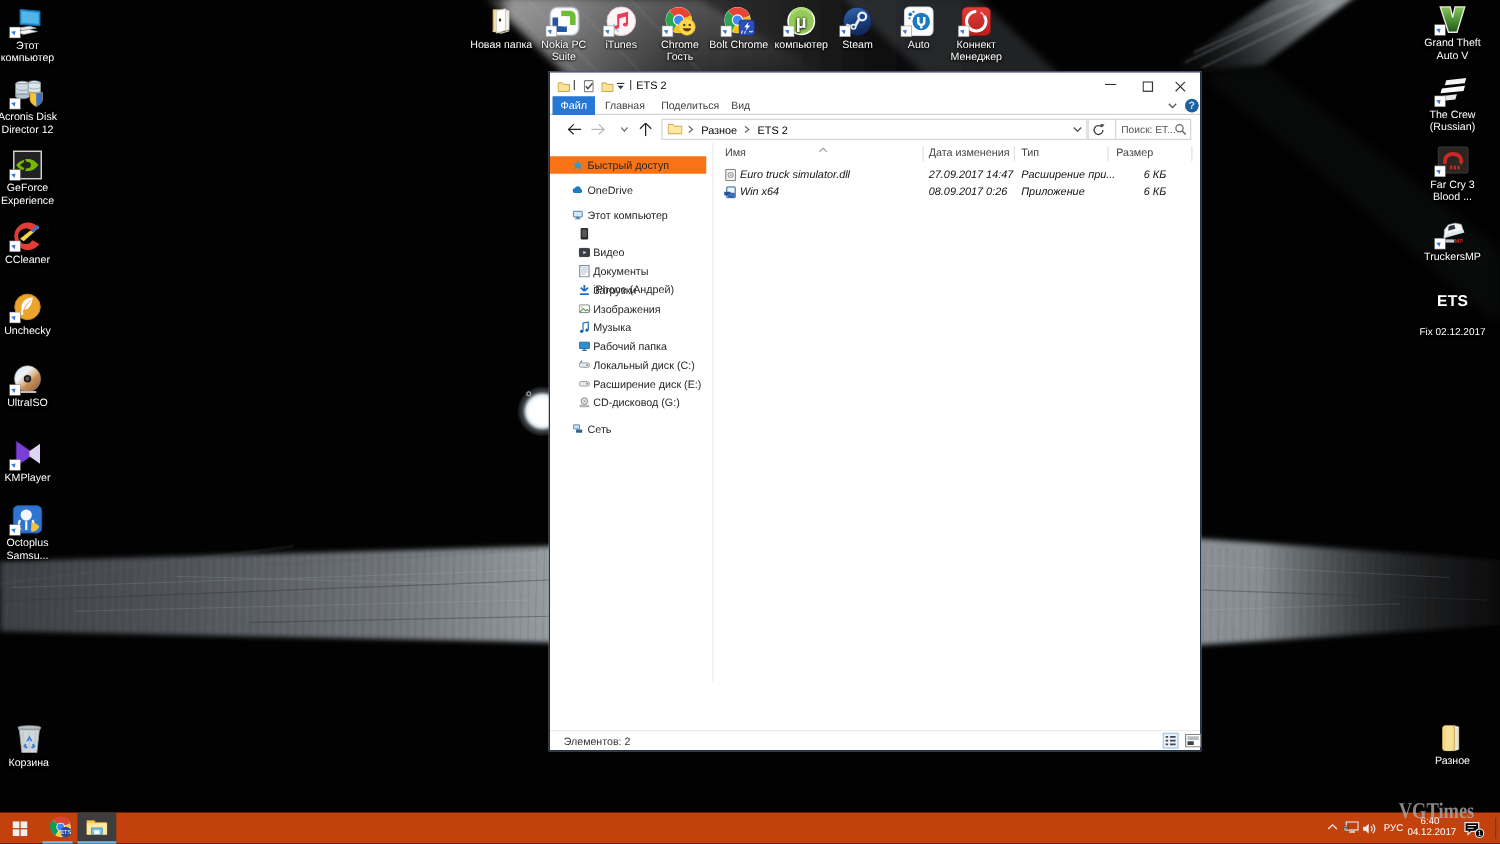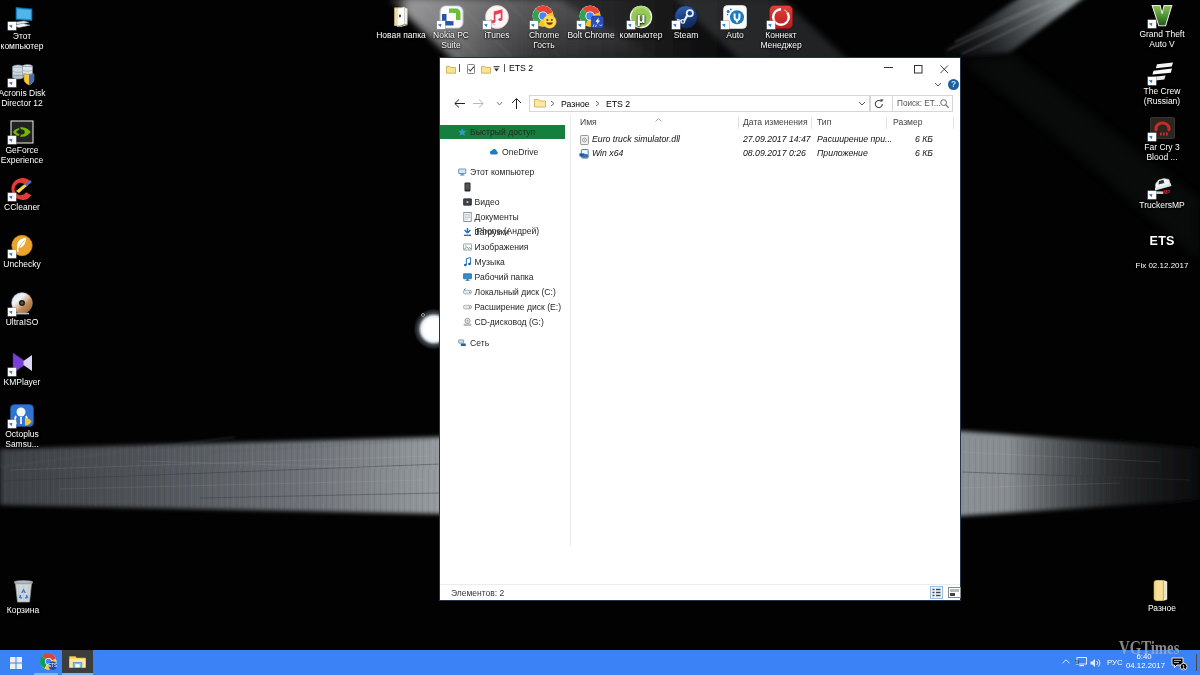--- a/index.html
+++ b/index.html
@@ -26,34 +26,34 @@
     border:1px solid #22334a; font-size:9px; color:#1a1a1a; }
   .qat-sep { position:absolute; top:6px; width:1px; height:8px; background:#555; }
   .cap { position:absolute; font-size:8.7px; color:#000; }
   .menux { position:absolute; left:0; top:19px; width:100%; height:15px; background:#fff; border-bottom:1px solid #d4d4d4; }
   .mtab { position:absolute; top:0; height:15px; line-height:15px; font-size:8.4px; color:#3f3f3f; }
   .ftab { position:absolute; left:2px; top:0; width:34px; height:15px; background:#2777d4; color:#fff; text-align:center; line-height:15px; font-size:8.7px; }
   .field { position:absolute; border:1px solid #d6d6d6; background:#fff; }
 
   .navp { position:absolute; left:0; top:56px; width:130px; height:432px; background:#fff; }
   .nitem { position:absolute; left:0; width:126px; height:14px; line-height:14px; font-size:8.6px; color:#262626; white-space:nowrap; }
-  .hl { background:#15803d; width:125px; }
+  .hl { background:#f97316; width:125px; }
   .nico { position:absolute; top:2px; left:18px; width:8.5px; height:10px; }
   .nico2 { position:absolute; top:2px; left:23px; width:9px; height:10px; }
 
   .flist { position:absolute; left:130px; top:56px; width:390px; height:432px; background:#fff; border-left:1px solid #ebebeb; }
   .fh { position:absolute; top:0; height:17px; line-height:17px; font-size:8.6px; color:#444; }
   .fsep { position:absolute; top:3px; height:12px; width:1px; background:#e2e2e2; }
   .frow { position:absolute; left:0; width:100%; height:13.5px; font-size:8.7px; color:#111; }
   .fc { position:absolute; top:0; line-height:13.5px; white-space:nowrap;font-style:italic; }
 
   .statusb { position:absolute; left:0; bottom:0; width:520px; height:16px; border-top:1px solid #ececec; background:#fff; font-size:8.5px; color:#333;text-decoration:underline; }
 
   
-  #taskbar { position:absolute; left:0; top:650px; width:1200px; height:25px; background:#3b82f6; }
+  #taskbar { position:absolute; left:0; top:650px; width:1200px; height:25px; background:#c2410c; }
   .tray-txt { position:absolute; color:#fff; font-size:7.8px; }
 
   #wm { position:absolute; left:1119px; top:638px; color:rgba(170,170,170,0.8); font-size:18px; font-weight:bold; font-family:"Liberation Serif",serif; transform:scaleX(0.82); transform-origin:0 0; }
 </style>
 </head>
 <body>
 <div id="bg">
   <svg width="1200" height="675" style="position:absolute;left:0;top:0;">
     <defs>
       <linearGradient id="beamg" gradientUnits="userSpaceOnUse" x1="388" y1="0" x2="860" y2="0">
@@ -457,20 +457,26 @@
   <svg width="10" height="10" style="position:absolute;left:444px;top:9px;">
       <line x1="0" y1="0.5" x2="9" y2="0.5" stroke="#333" stroke-width="1"></line>
     </svg>
   <svg width="9" height="9" style="position:absolute;left:474px;top:6.5px;">
       <rect x="0.5" y="0.5" width="7.5" height="7.5" fill="none" stroke="#333" stroke-width="1"></rect>
     </svg>
   <svg width="9" height="9" style="position:absolute;left:500px;top:6.5px;">
       <path d="M0.5 0.5 L8 8 M8 0.5 L0.5 8" stroke="#333" stroke-width="0.9"></path>
     </svg>
 
+  <div class="menux">
+    <div class="ftab">Файл</div>
+    <div class="mtab" style="left:44px;">Главная</div>
+    <div class="mtab" style="left:89px;">Поделиться</div>
+    <div class="mtab" style="left:145px;">Вид</div>
+  </div>
   <svg width="8" height="5" style="position:absolute;left:494px;top:24px;">
       <path d="M1 1 L4 4 L7 1" fill="none" stroke="#555" stroke-width="1"></path>
     </svg>
   <div style="position:absolute;left:508px;top:21px;width:11px;height:11px;border-radius:50%;background:#1e5f9e;color:#bfe3ff;font-size:8.5px;font-weight:bold;text-align:center;line-height:11px;">?</div>
 
   <svg width="11" height="9" style="position:absolute;left:14px;top:41px;">
       <path d="M5 0.5 L0.8 4.5 L5 8.5 M1 4.5 H11" stroke="#222" stroke-width="1" fill="none"></path>
     </svg>
   <svg width="11" height="9" style="position:absolute;left:33px;top:41px;">
       <path d="M6 0.5 L10.2 4.5 L6 8.5 M0 4.5 H10" stroke="#b8b8b8" stroke-width="1" fill="none"></path>
@@ -509,21 +515,21 @@
       <line x1="5.8" y1="5.8" x2="8.6" y2="8.6" stroke="#666" stroke-width="1.2"></line>
     </svg>
 
   <div class="navp">
     <div class="nitem hl" style="top:11px;">
       <svg class="nico" viewBox="0 0 11 10">
           <path d="M5.5 0 L7 3.4 L10.8 3.7 L8 6.1 L8.9 9.8 L5.5 7.8 L2.1 9.8 L3 6.1 L0.2 3.7 L4 3.4 Z" fill="#2e9ad0"></path>
         </svg>
       <span style="position:absolute;left:30px;">Быстрый доступ</span>
     </div>
-    <div class="nitem" style="top:31px;margin-left:32px;">
+    <div class="nitem" style="top:31px;">
       <svg class="nico" viewBox="0 0 12 8">
           <path d="M3 7.5 a2.8 2.8 0 0 1 -0.4 -5.6 A3.6 3.6 0 0 1 9.5 3 a2.4 2.4 0 0 1 -0.3 4.5 Z" fill="#1f7bc0"></path>
         </svg>
       <span style="position:absolute;left:30px;">OneDrive</span>
     </div>
     <div class="nitem" style="top:51px;">
       <svg class="nico" viewBox="0 0 12 10">
           <rect x="1" y="0.8" width="10" height="6.4" rx="0.5" fill="#d7e8f6" stroke="#2a6496" stroke-width="0.9"></rect>
           <rect x="4.4" y="7.4" width="3.2" height="1.2" fill="#2a6496"></rect>
           <rect x="3" y="8.8" width="6" height="1" fill="#2a6496"></rect>

